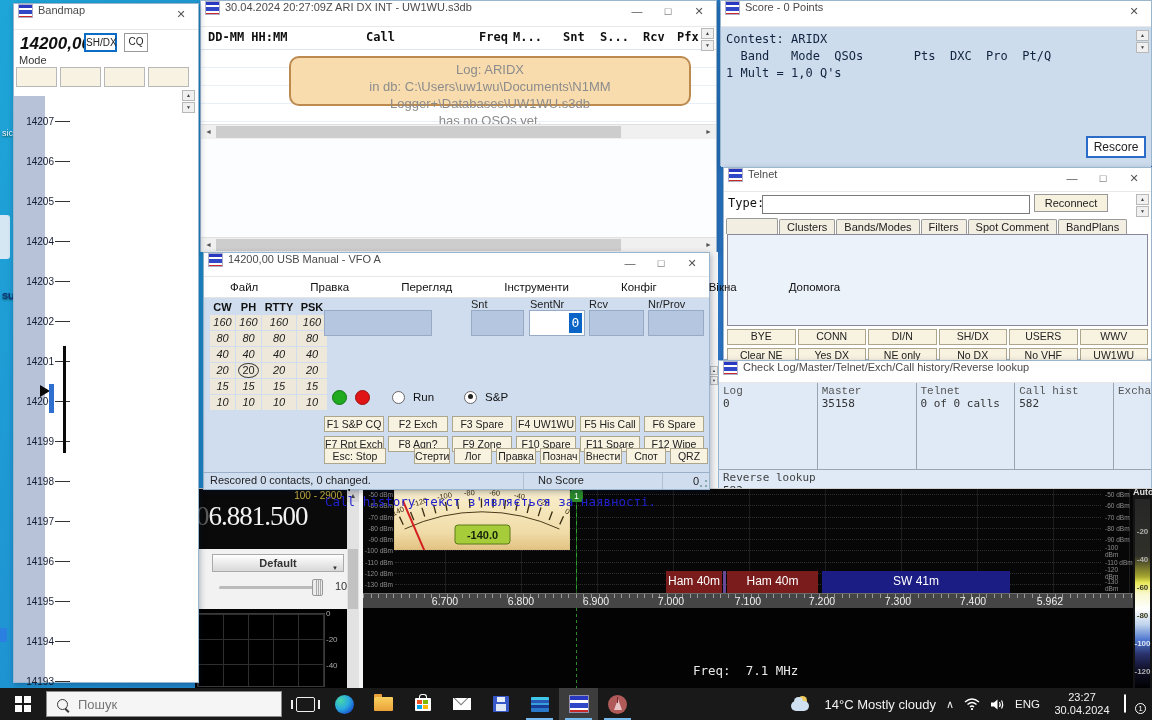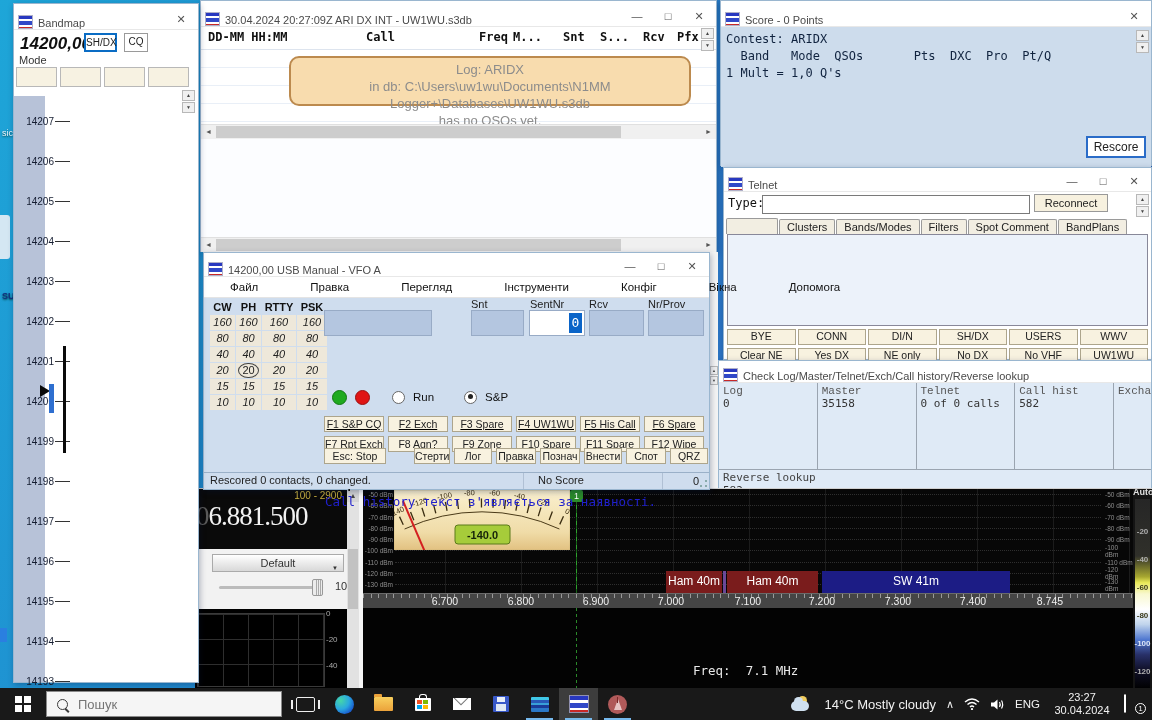--- a/index.html
+++ b/index.html
@@ -1,21 +1,21 @@
 <!DOCTYPE html>
 <html><head>
 <meta charset="utf-8">
 <style>
   html,body{margin:0;padding:0;}
   #screen{position:relative;width:1152px;height:720px;overflow:hidden;
     font-family:"Liberation Sans",sans-serif;
     background:linear-gradient(115deg,#1ea6d8 0%,#1f8ed0 28%,#2d72c2 62%,#2f66b8 100%);}
   
   .win{position:absolute;background:#fff;border:1px solid #9ab6cf;box-shadow:1px 2px 6px rgba(0,20,60,.3);box-sizing:border-box;}
-  .tbar{height:25px;display:flex;align-items:flex-end;background:#fff;padding:0 4px;gap:5px;border-bottom:1px solid #e8e8e8;}
+  .tbar{height:25px;display:flex;align-items:flex-start;background:#fff;padding:0 4px;gap:5px;border-bottom:1px solid #e8e8e8;}
   .tbar .ttl{flex:1;font-size:11px;color:#4a4a4a;white-space:nowrap;overflow:hidden;}
   .wbtn{width:26px;height:20px;line-height:20px;text-align:center;color:#555;font-size:11px;flex:0 0 auto;}
   .nico{width:15px;height:14px;flex:0 0 auto;border:1px solid #b0b0c8;box-sizing:border-box;
     background:linear-gradient(180deg,#2838c0 0 3px,#ffffff 3px 5px,#3048c8 5px 9px,#ffffff 9px 11px,#c82828 11px 14px);}
   .spinner{width:13px;display:flex;flex-direction:column;gap:1px;}
   .spinner span{display:block;height:9px;line-height:9px;font-size:5px;text-align:center;color:#444;background:#f0f0f0;border:1px solid #b8b8b8;}
   
   .frag{position:absolute;color:#f0f6ff;font-size:9px;text-shadow:0 1px 2px #044;}
   .frag2{color:#12307e;font-weight:bold;}
   .icon-sliver{position:absolute;left:0;top:215px;width:10px;height:44px;background:#e8eef6;border-radius:0 3px 3px 0;opacity:.9;}
@@ -80,21 +80,21 @@
   .chk-col .lab{color:#555;display:block;font-family:Liberation Mono, monospace;}
   .chk-rev{border-top:1px solid #9aa4b0;background:#dfeaf6;padding:1px 0 0 4px;font-family:"DejaVu Sans Mono",monospace;font-size:11px;color:#333;height:22px;}
   .chk-rev .lab{color:#444;display:block;}
   
   #sdr{position:absolute;left:195px;top:488px;width:957px;height:200px;background:#000;border-top:1px solid #cfcfcf;box-sizing:border-box;}
   .sdr-freqpanel{position:absolute;left:0;top:0;width:152px;height:60px;background:#0a0a0a;overflow:hidden;}
   .sdr-range{position:absolute;right:5px;top:1px;color:#c8b040;font-size:10px;}
   .sdr-digits{position:absolute;left:1px;top:12px;font-family:Liberation Serif, serif;font-size:27px;color:#f2f2f2;letter-spacing:-1px;white-space:nowrap;}
   .sdr-digits .dim{color:#5a5a5a;}
   .sdr-ctrl{position:absolute;left:0;top:60px;width:152px;height:60px;background:#f2f2f2;overflow:hidden;}
-  .sdr-dd{position:absolute;left:17px;top:5px;width:132px;height:18px;background:linear-gradient(180deg,#fff,#d8d8d8);border:1px solid #aaa;box-sizing:border-box;font-size:11px;color:#333;text-align:center;line-height:16px;}
+  .sdr-dd{position:absolute;left:17px;top:5px;width:132px;height:18px;background:linear-gradient(180deg,#fff,#d8d8d8);border:1px solid #aaa;box-sizing:border-box;font-size:11px;color:#333;text-align:center;line-height:16px;font-weight:bold;}
   .sdr-dd .arr{position:absolute;right:5px;top:5px;font-size:6px;color:#333;}
   .sdr-slider{position:absolute;left:24px;top:37px;width:104px;height:3px;background:#bbb;border-radius:2px;}
   .sdr-thumb{position:absolute;left:93px;top:-7px;width:11px;height:17px;background:#ececec;border:1px solid #999;border-radius:2px;box-sizing:border-box;
      background-image:linear-gradient(90deg,transparent 0 2px,#aaa 2px 3px,transparent 3px 4px,#aaa 4px 5px,transparent 5px 6px,#aaa 6px 7px,transparent 7px);background-position:1px 0;}
   .sdr-sliderval{position:absolute;left:140px;top:31px;font-size:11px;color:#333;}
   .sdr-scope{position:absolute;left:0;top:120px;width:152px;height:80px;background:#000;}
   .scope-grid{position:absolute;left:2px;top:4px;width:126px;height:72px;border:1px solid #3a3a3a;
      background-image:repeating-linear-gradient(90deg,#2e2e2e 0 1px,transparent 1px 25px),repeating-linear-gradient(180deg,#2e2e2e 0 1px,transparent 1px 25px);}
   .scope-labels{position:absolute;left:131px;top:0;width:20px;}
   .scope-lab{height:26px;font-size:8px;color:#aaa;}
@@ -151,21 +151,21 @@
   .sel0{position:absolute;right:2px;top:2px;width:13px;height:20px;background:#0a64c8;color:#fff;font-family:"DejaVu Sans Mono",monospace;font-size:13px;text-align:center;line-height:20px;}
   .dotsrow{position:absolute;left:128px;top:92px;height:14px;display:flex;align-items:center;gap:8px;}
   .dot{width:13px;height:13px;border-radius:50%;}
   .dot.g{background:#1faa1f;border:1px solid #117711;}
   .dot.r{background:#e01414;border:1px solid #991010;}
   .radio{width:11px;height:11px;border-radius:50%;background:#fff;border:1px solid #666;position:relative;}
   .radio.sel::after{content:"";position:absolute;left:2.5px;top:2.5px;width:5px;height:5px;border-radius:50%;background:#222;}
   .rlab{font-size:11.5px;color:#111;}
   .fkrow{position:absolute;left:120px;height:16px;display:flex;gap:4px;}
   .fkey{width:60px;height:16px;background:#f8f2e0;border:1px solid #ada58c;font-size:10.5px;color:#222;text-align:center;line-height:14px;box-sizing:border-box;white-space:nowrap;overflow:hidden;}
-  #fk1{top:118px;text-decoration:underline;} #fk2{top:138px;} #fk3{top:150px;}
+  #fk1{top:118px;} #fk2{top:138px;} #fk3{top:150px;}
   #fk3 .fkey:nth-child(2){margin-left:24px;}
   .napr{position:absolute;left:121px;top:179px;font-size:12px;font-weight:bold;color:#111;}
   .chint{position:absolute;left:121px;top:196px;font-family:"DejaVu Sans Mono",monospace;font-size:12.5px;color:#2020cc;}
   .estatus{position:absolute;left:0;bottom:0;width:100%;height:16px;background:#cfddee;border-top:1px solid #9ab0c8;display:flex;align-items:center;font-size:11px;color:#222;}
   .es-l{padding-left:6px;width:320px;border-right:1px solid #b0c0d4;height:100%;line-height:15px;box-sizing:border-box;}
   .es-m{padding-left:14px;flex:1;border-right:1px solid #b0c0d4;height:100%;line-height:15px;box-sizing:border-box;}
   .es-r{width:36px;text-align:right;padding-right:10px;line-height:15px;}
   .grip{position:absolute;right:1px;bottom:1px;width:9px;height:9px;
      background-image:radial-gradient(circle at 7px 2px,#8aa 1px,transparent 1.5px),radial-gradient(circle at 7px 7px,#8aa 1px,transparent 1.5px),radial-gradient(circle at 2px 7px,#8aa 1px,transparent 1.5px);}
   .sliver{position:absolute;left:710px;top:252px;width:8px;height:236px;background:#f4f4f4;}
@@ -476,21 +476,21 @@
       <div class="sdr-axis">
 
       <span class="axis-lab" style="left: 82px;">6.700</span>
           <span class="axis-lab" style="left: 158px;">6.800</span>
           <span class="axis-lab" style="left: 233px;">6.900</span>
           <span class="axis-lab" style="left: 308px;">7.000</span>
           <span class="axis-lab" style="left: 385px;">7.100</span>
           <span class="axis-lab" style="left: 459px;">7.200</span>
           <span class="axis-lab" style="left: 535px;">7.300</span>
           <span class="axis-lab" style="left: 610px;">7.400</span>
-          <span class="axis-lab" style="left: 687px;">8.745</span>
+          <span class="axis-lab" style="left: 687px;">5.962</span>
         </div>
     </div>
 
     <div class="waterfall">
       <div class="wf-line"></div>
       <div class="wf-text">Freq:  7.1 MHz</div>
     </div>
 
     <div class="colorbar-col">
       <div class="auto-lab">Auto</div>

